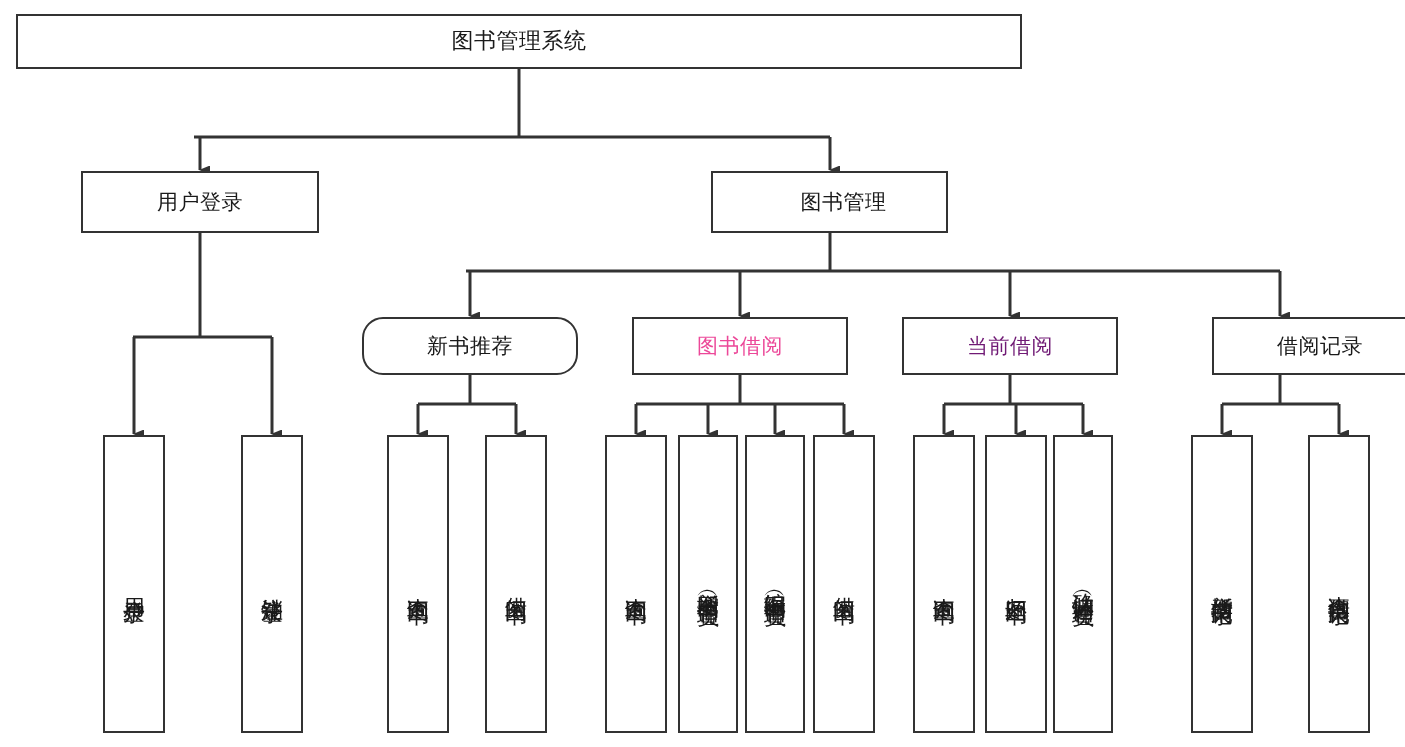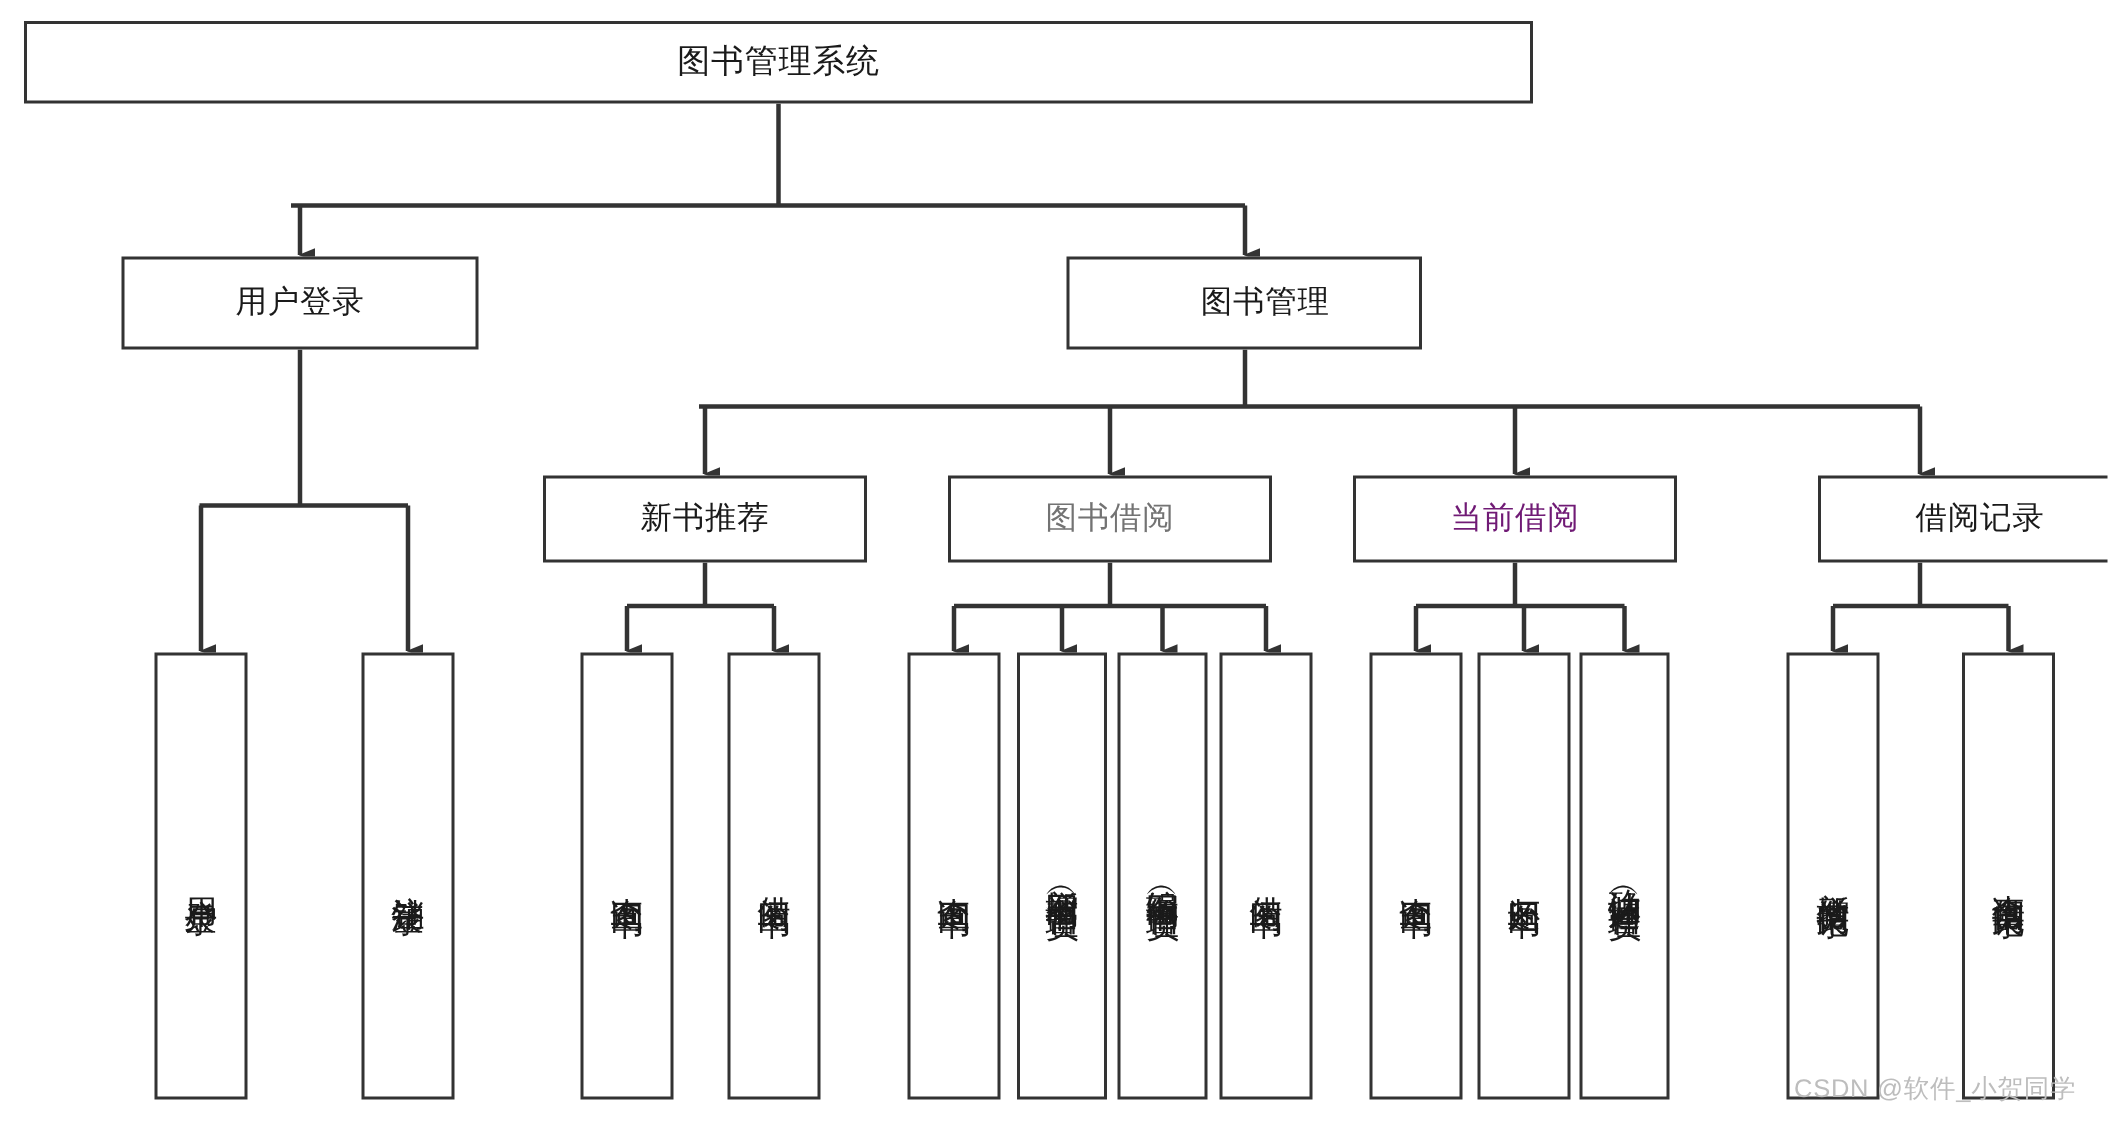--- a/index.html
+++ b/index.html
@@ -114,25 +114,25 @@
   <div id="node-layer">
       <div class="node root" style="left: 16px; top: 14px; width: 1006px; height: 55px; border-color: rgb(51, 51, 51); background: rgb(255, 255, 255);">
         <span class="label" style="color: rgb(26, 26, 26);">图书管理系统</span>
       </div>
       <div class="node" style="left: 81px; top: 171px; width: 238px; height: 62px; border-color: rgb(51, 51, 51); background: rgb(255, 255, 255);">
         <span class="label" style="color: rgb(26, 26, 26);">用户登录</span>
       </div>
       <div class="node" style="left: 711px; top: 171px; width: 237px; height: 62px; border-color: rgb(51, 51, 51); background: rgb(255, 255, 255);">
         <span class="label" style="color: rgb(26, 26, 26); margin-left: 28px;">图书管理</span>
       </div>
-      <div class="node" style="left: 362px; top: 317px; width: 216px; height: 58px; border-color: rgb(51, 51, 51); background: rgb(255, 255, 255);">
+      <div class="node" style="left: 362px; top: 317px; width: 216px; height: 58px; border-color: rgb(51, 51, 51); background: rgb(255, 255, 255); border-radius: 21px;">
         <span class="label" style="color: rgb(26, 26, 26);">新书推荐</span>
       </div>
       <div class="node" style="left: 632px; top: 317px; width: 216px; height: 58px; border-color: rgb(51, 51, 51); background: rgb(255, 255, 255);">
-        <span class="label" style="color: #737373;">图书借阅</span>
+        <span class="label" style="color: #ec4899;">图书借阅</span>
       </div>
       <div class="node" style="left: 902px; top: 317px; width: 216px; height: 58px; border-color: rgb(51, 51, 51); background: rgb(255, 255, 255);">
         <span class="label" style="color: #701a75;">当前借阅</span>
       </div>
       <div class="node" style="left: 1212px; top: 317px; width: 216px; height: 58px; border-color: rgb(51, 51, 51); background: rgb(255, 255, 255);">
         <span class="label" style="color: rgb(26, 26, 26);">借阅记录</span>
       </div>
       <div class="node vertical" style="left: 103px; top: 435px; width: 62px; height: 298px; border-color: rgb(51, 51, 51); background: rgb(255, 255, 255);">
         <span class="label" style="color: rgb(26, 26, 26);">用户登录</span>
       </div>
@@ -167,15 +167,14 @@
         <span class="label" style="color: rgb(26, 26, 26);">确认归还（管理员）</span>
       </div>
       <div class="node vertical" style="left: 1191px; top: 435px; width: 62px; height: 298px; border-color: rgb(51, 51, 51); background: rgb(255, 255, 255);">
         <span class="label" style="color: rgb(26, 26, 26);">新增借阅记录</span>
       </div>
       <div class="node vertical" style="left: 1308px; top: 435px; width: 62px; height: 298px; border-color: rgb(51, 51, 51); background: rgb(255, 255, 255);">
         <span class="label" style="color: rgb(26, 26, 26);">查询借阅记录</span>
       </div>
     </div>
 
-  <div class="watermark" style="left: 1196px; top: 714px;">CSDN @软件_小贺同学</div>
 
 </div>
 
 </body></html>

